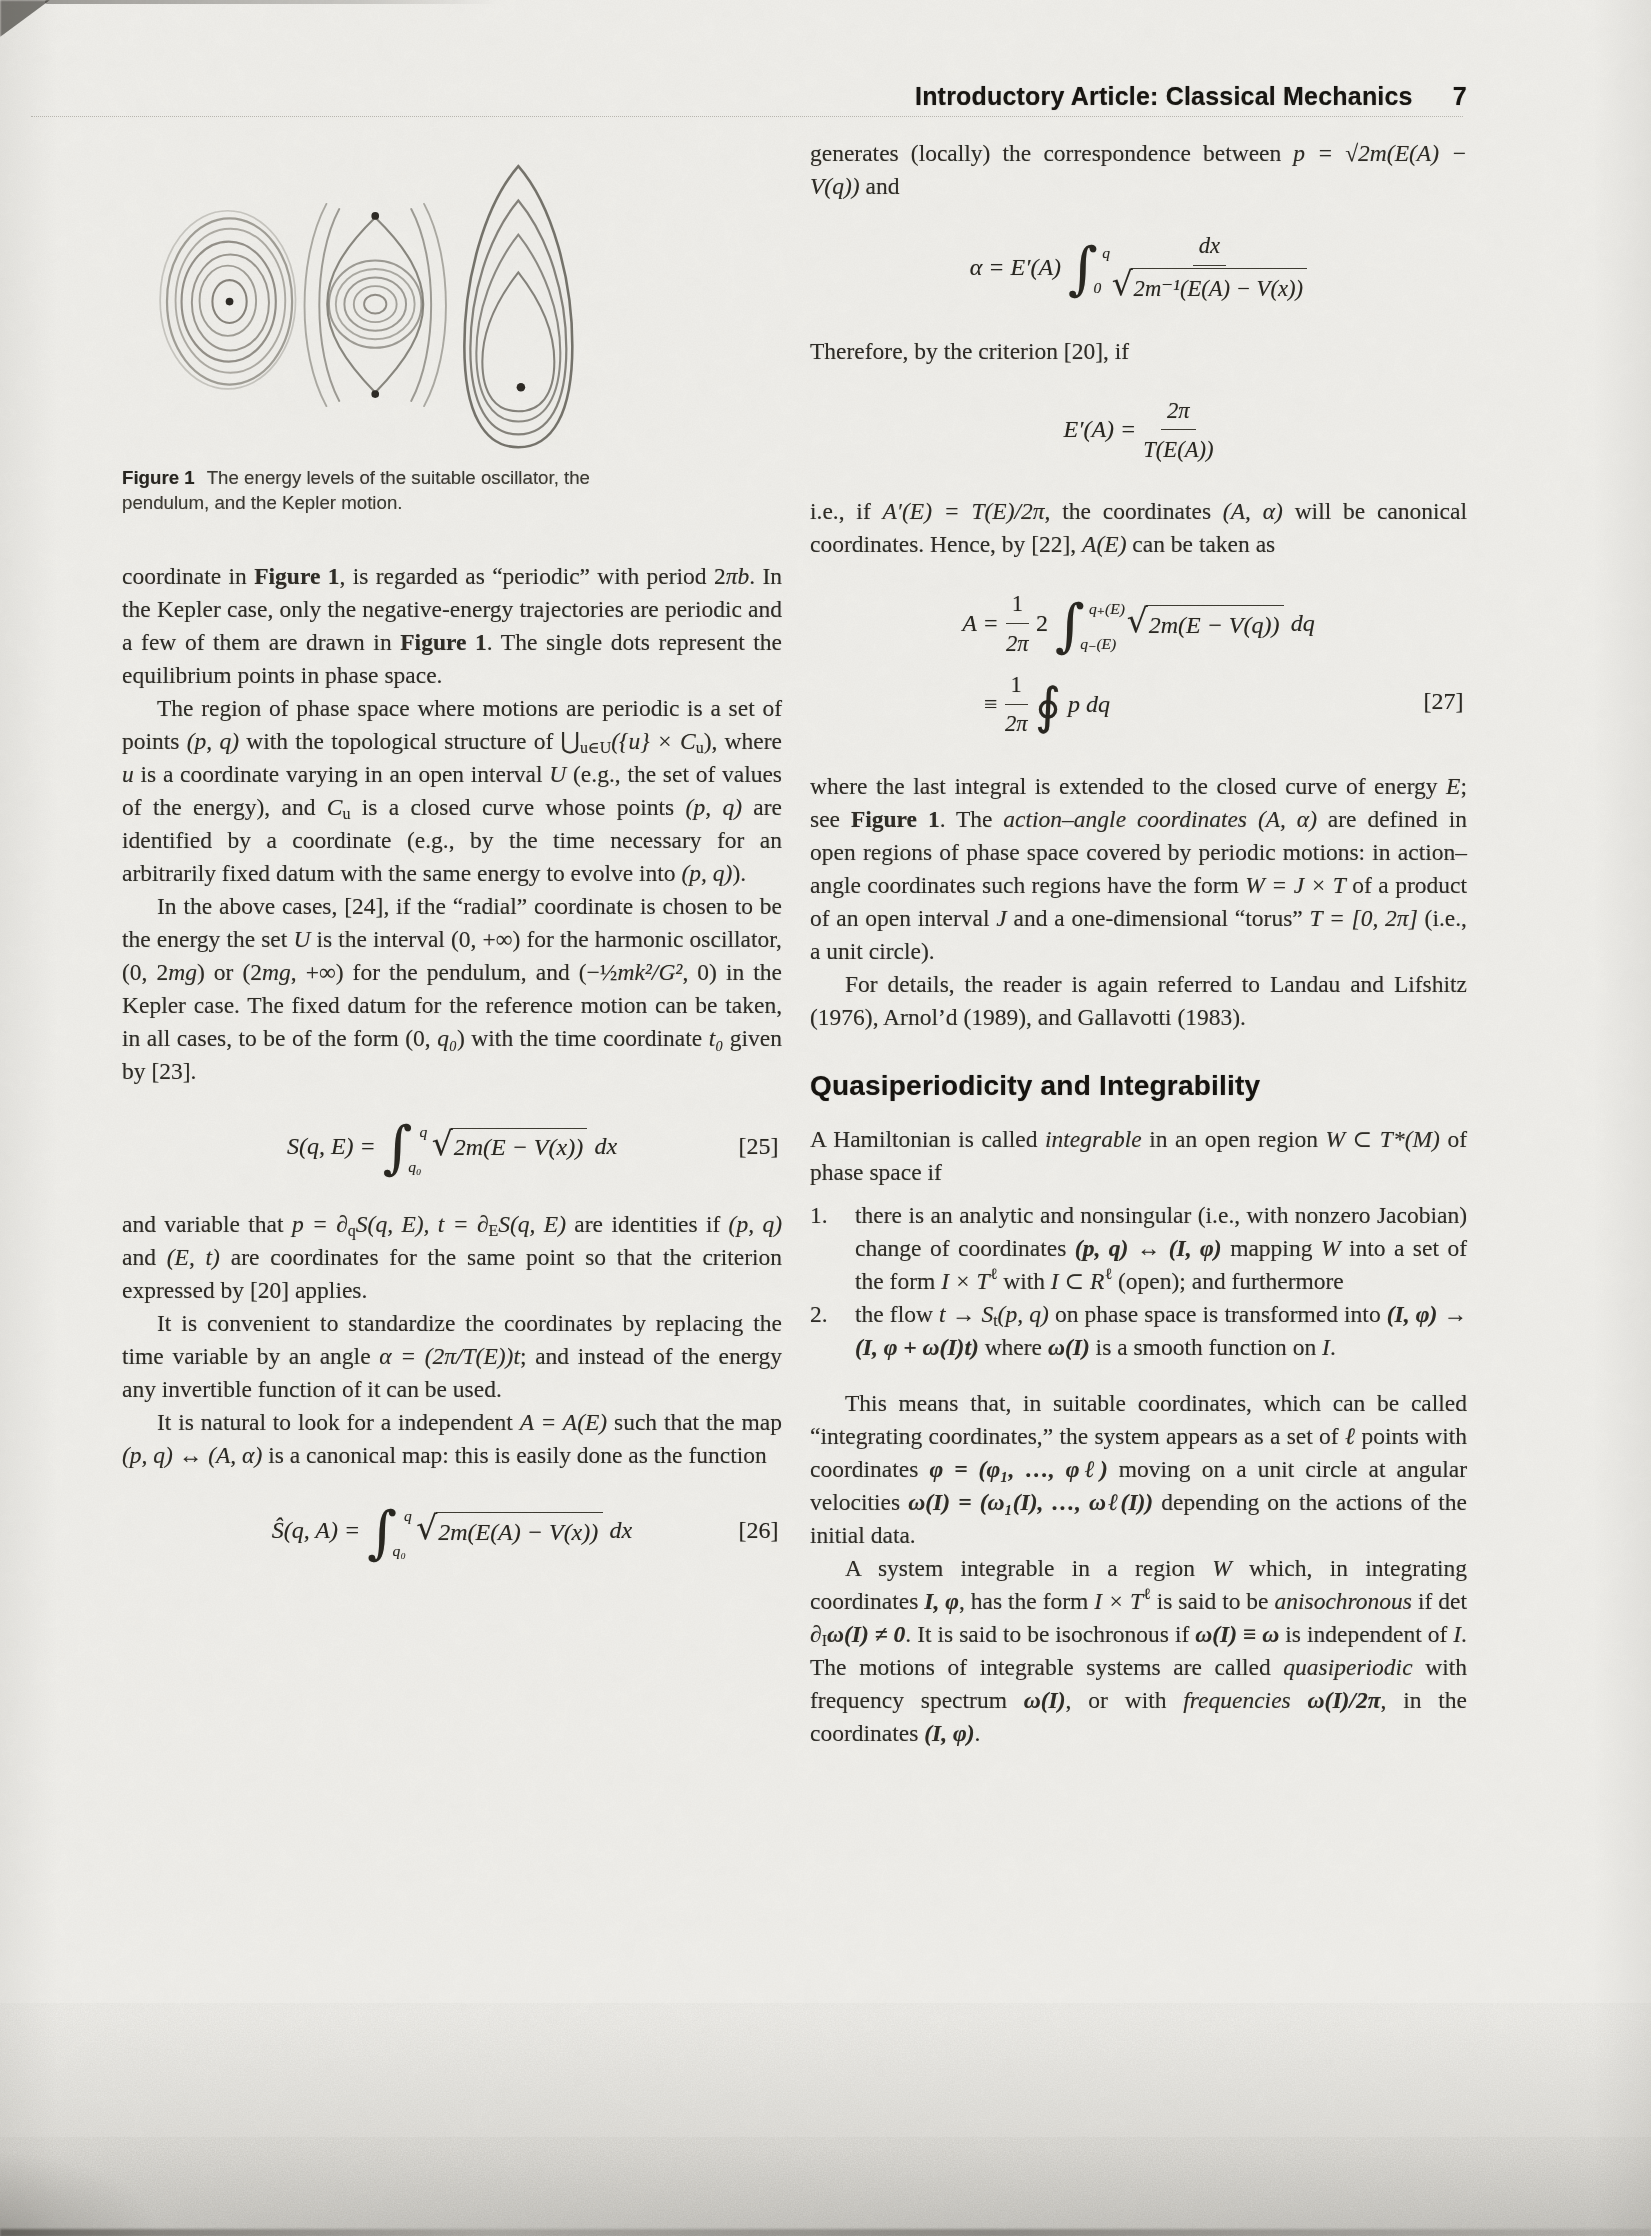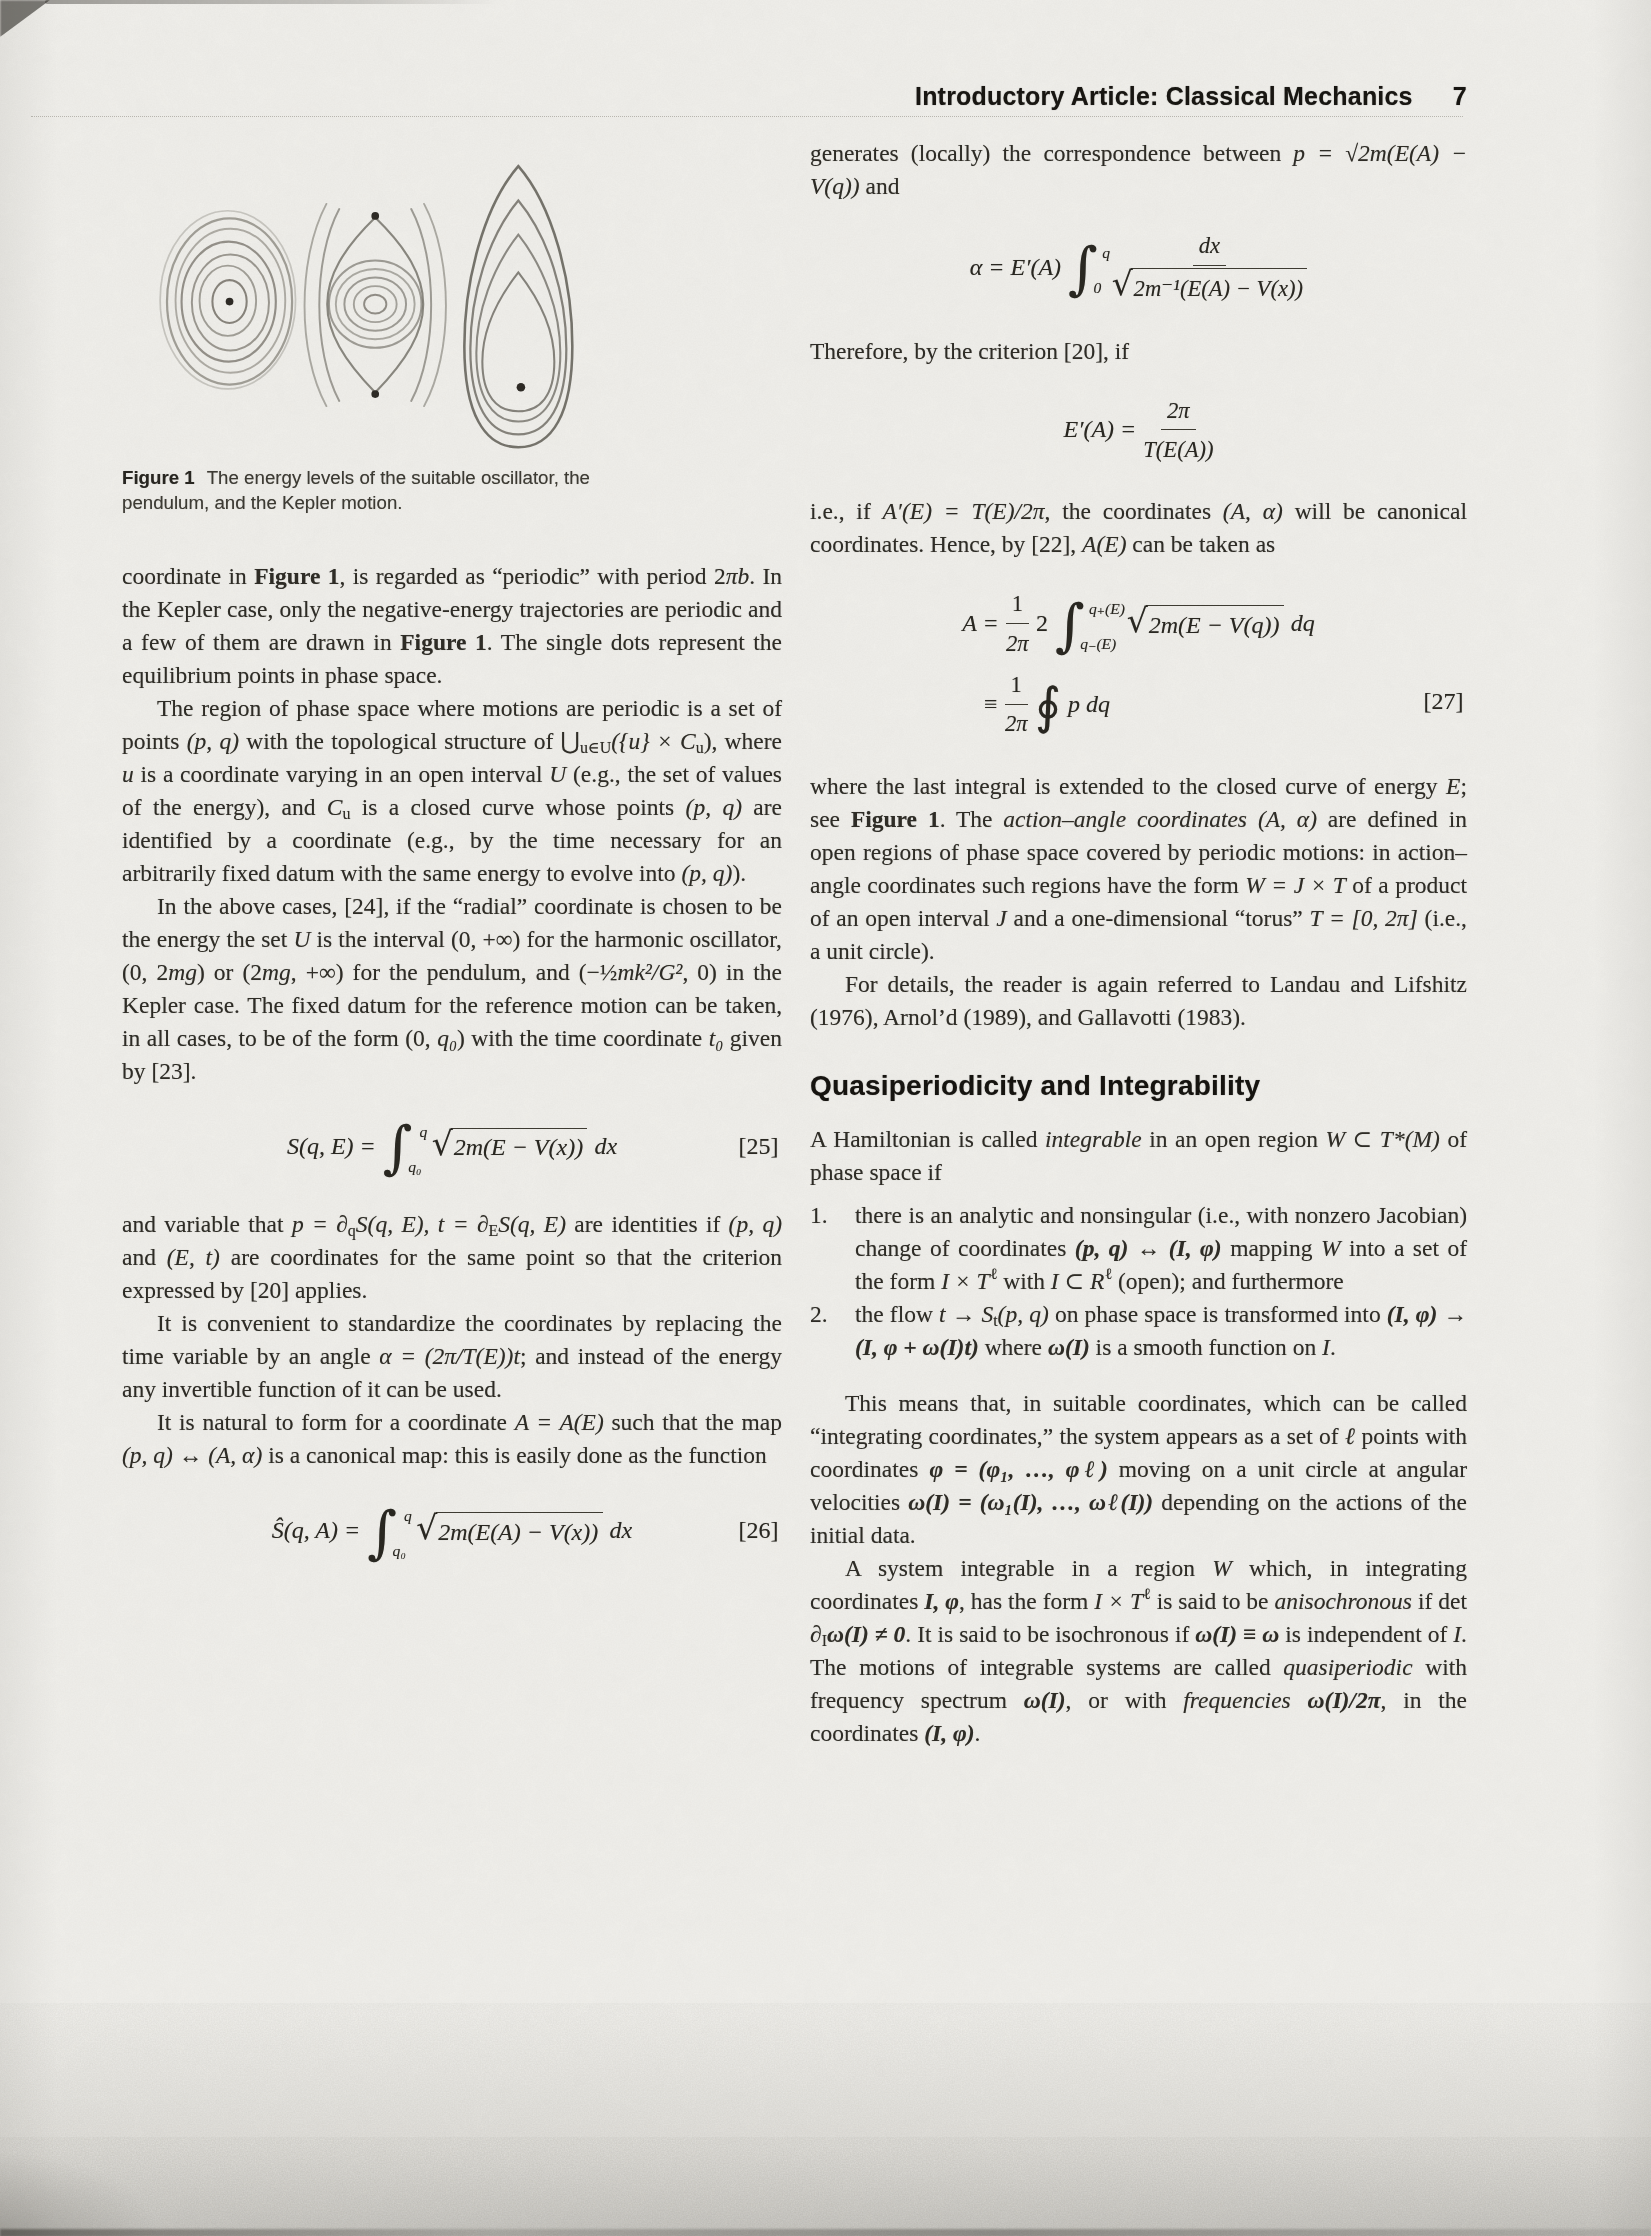--- a/index.html
+++ b/index.html
@@ -181,21 +181,21 @@
           <span class="radsign">√</span>
           <span class="radicand">2m(E − V(x))</span>
         </span>
         <span class="mi">dx</span>
       </span>
       <span class="eq-tag">[25]</span>
     </div>
 
     <p><span>and variable that </span><span class="it">p = ∂</span><span class="sub">q</span><span class="it">S(q, E), t = ∂</span><span class="sub">E</span><span class="it">S(q, E)</span><span> are identities if </span><span class="it">(p, q)</span><span> and </span><span class="it">(E, t)</span><span> are coordinates for the same point so that the criterion expressed by [20] applies.</span></p>
     <p class="indent"><span>It is convenient to standardize the coordinates by replacing the time variable by an angle </span><span class="it">α = (2π/T(E))t</span><span>; and instead of the energy any invertible function of it can be used.</span></p>
-    <p class="indent"><span>It is natural to form for a coordinate </span><span class="it">A = A(E)</span><span> such that the map </span><span class="it">(p, q) ↔ (A, α)</span><span> is a canonical map: this is easily done as the function</span></p>
+    <p class="indent"><span>It is natural to look for a independent </span><span class="it">A = A(E)</span><span> such that the map </span><span class="it">(p, q) ↔ (A, α)</span><span> is a canonical map: this is easily done as the function</span></p>
 
     <div class="equation">
       <span class="eq-row">
         <span class="mi">Ŝ(q, A) =</span>
         <span class="intwrap">
           <span class="intsign">∫</span>
           <span class="intlims">
               <span class="lim-top">q</span>
               <span class="lim-bot">q₀</span>
             </span>

